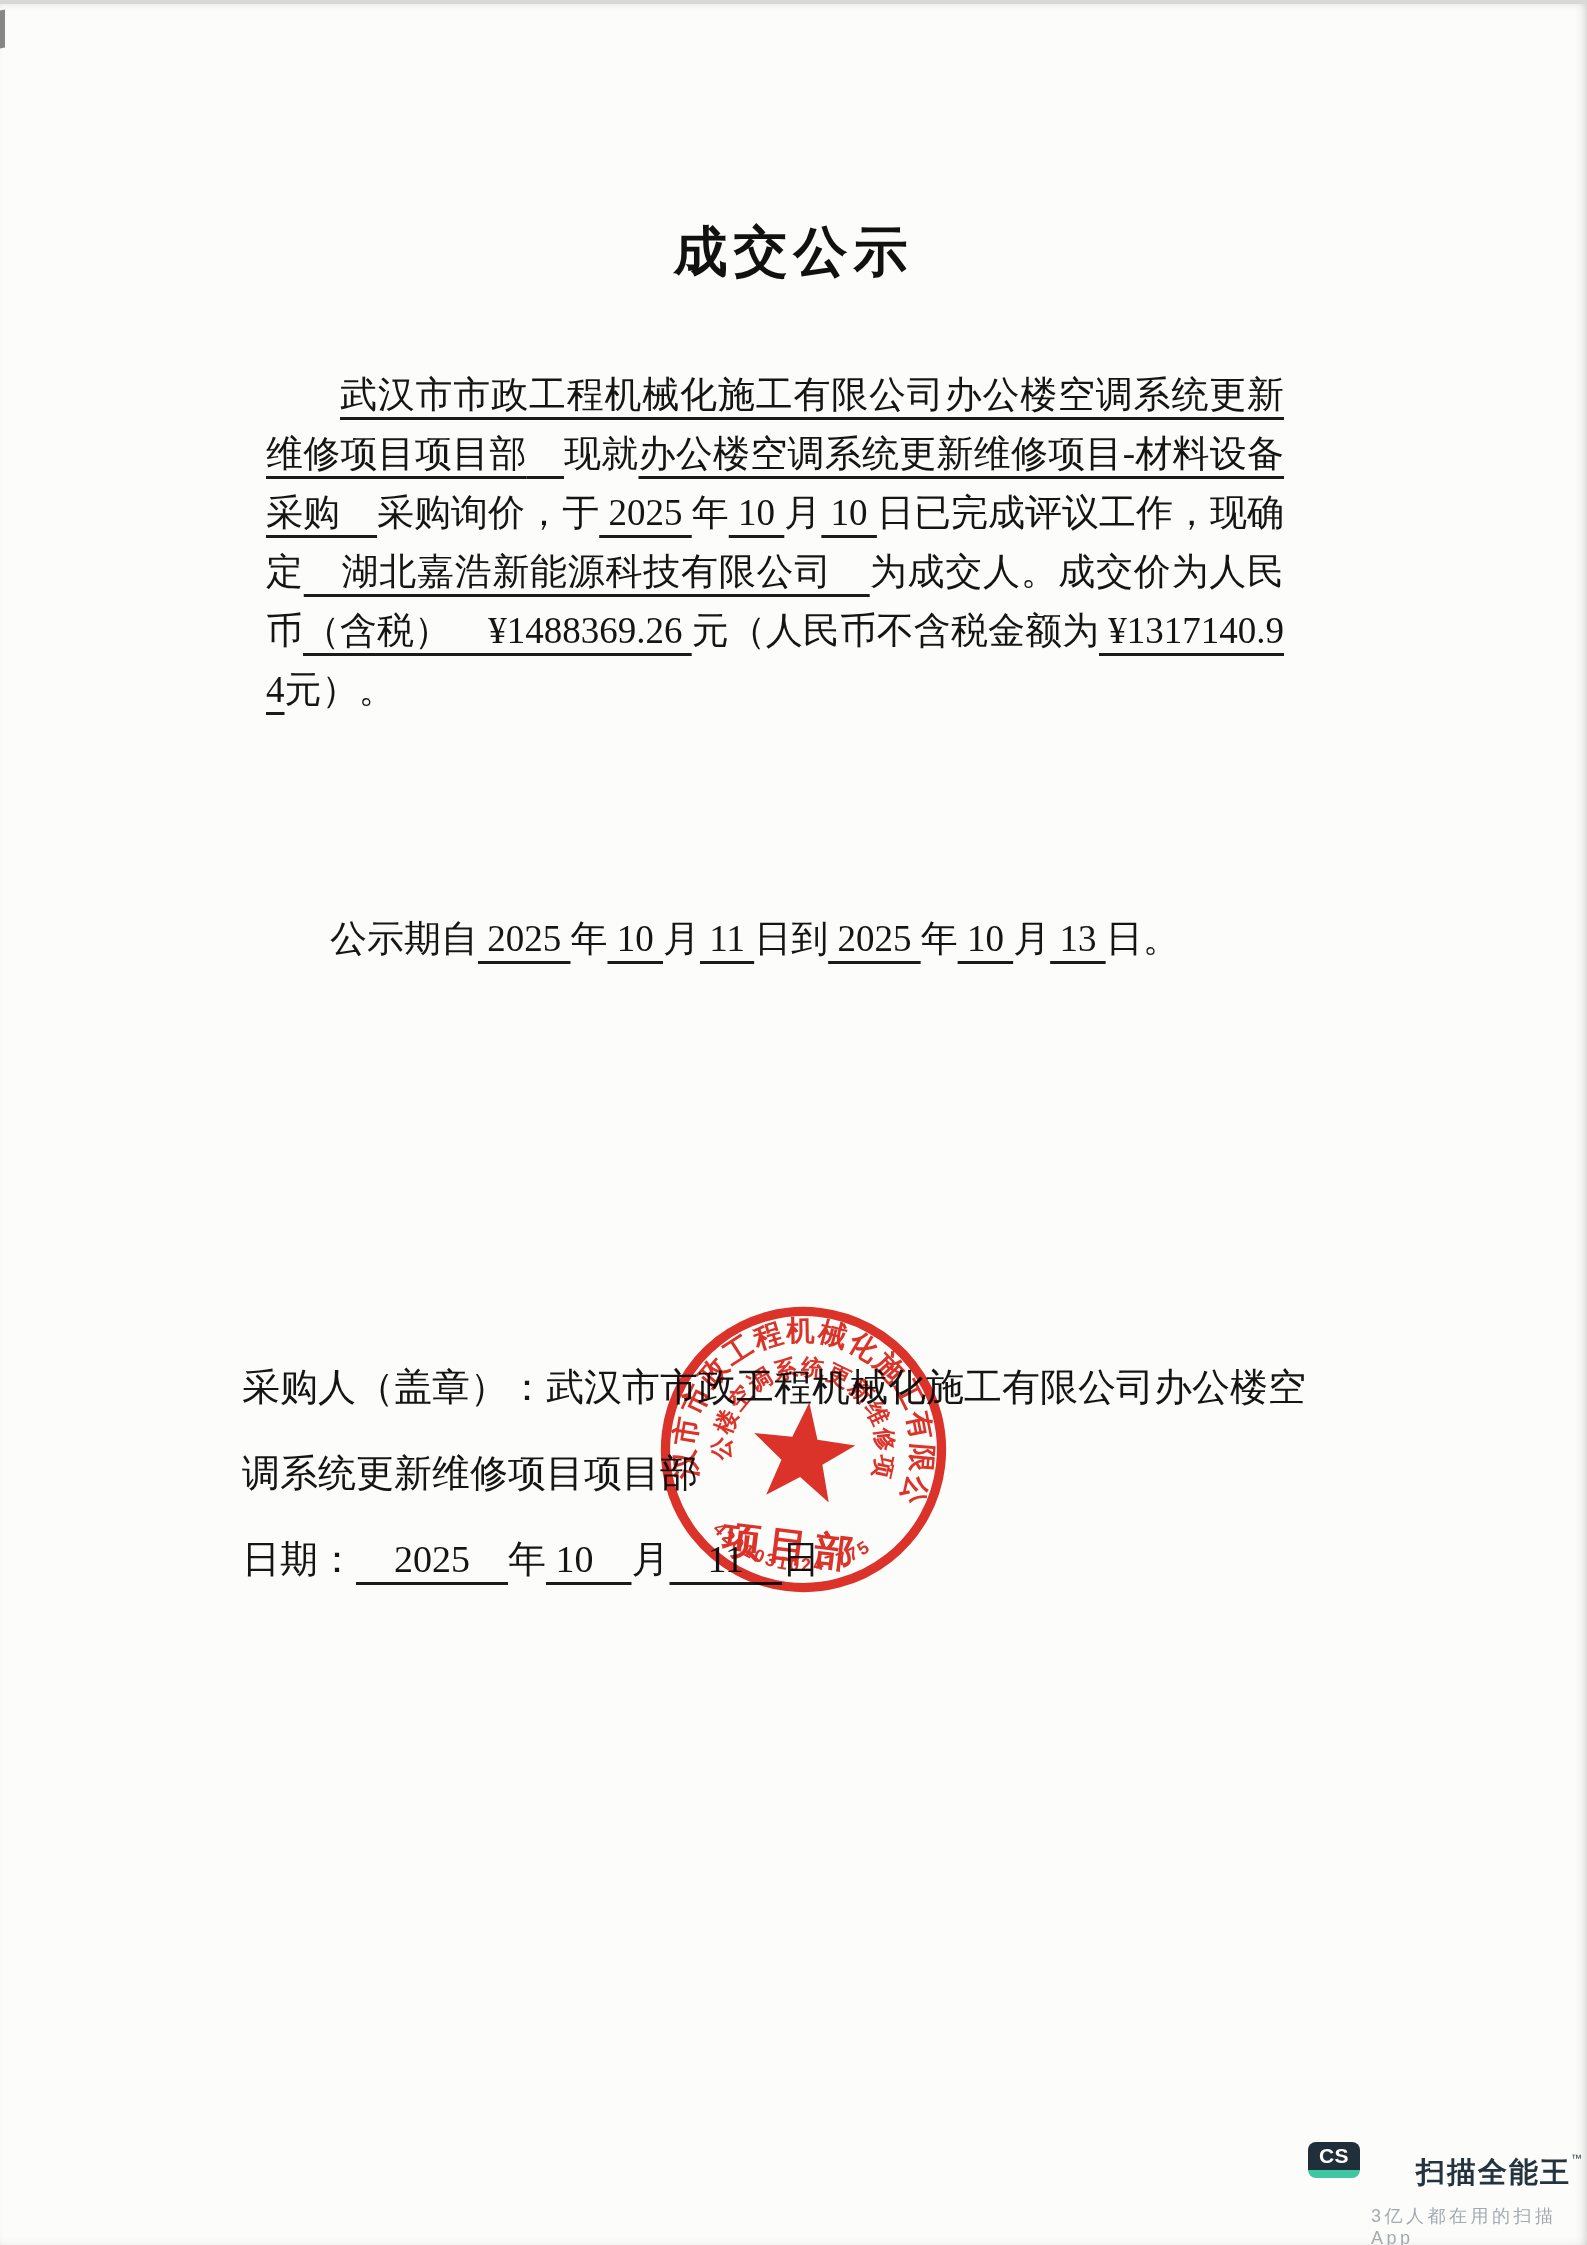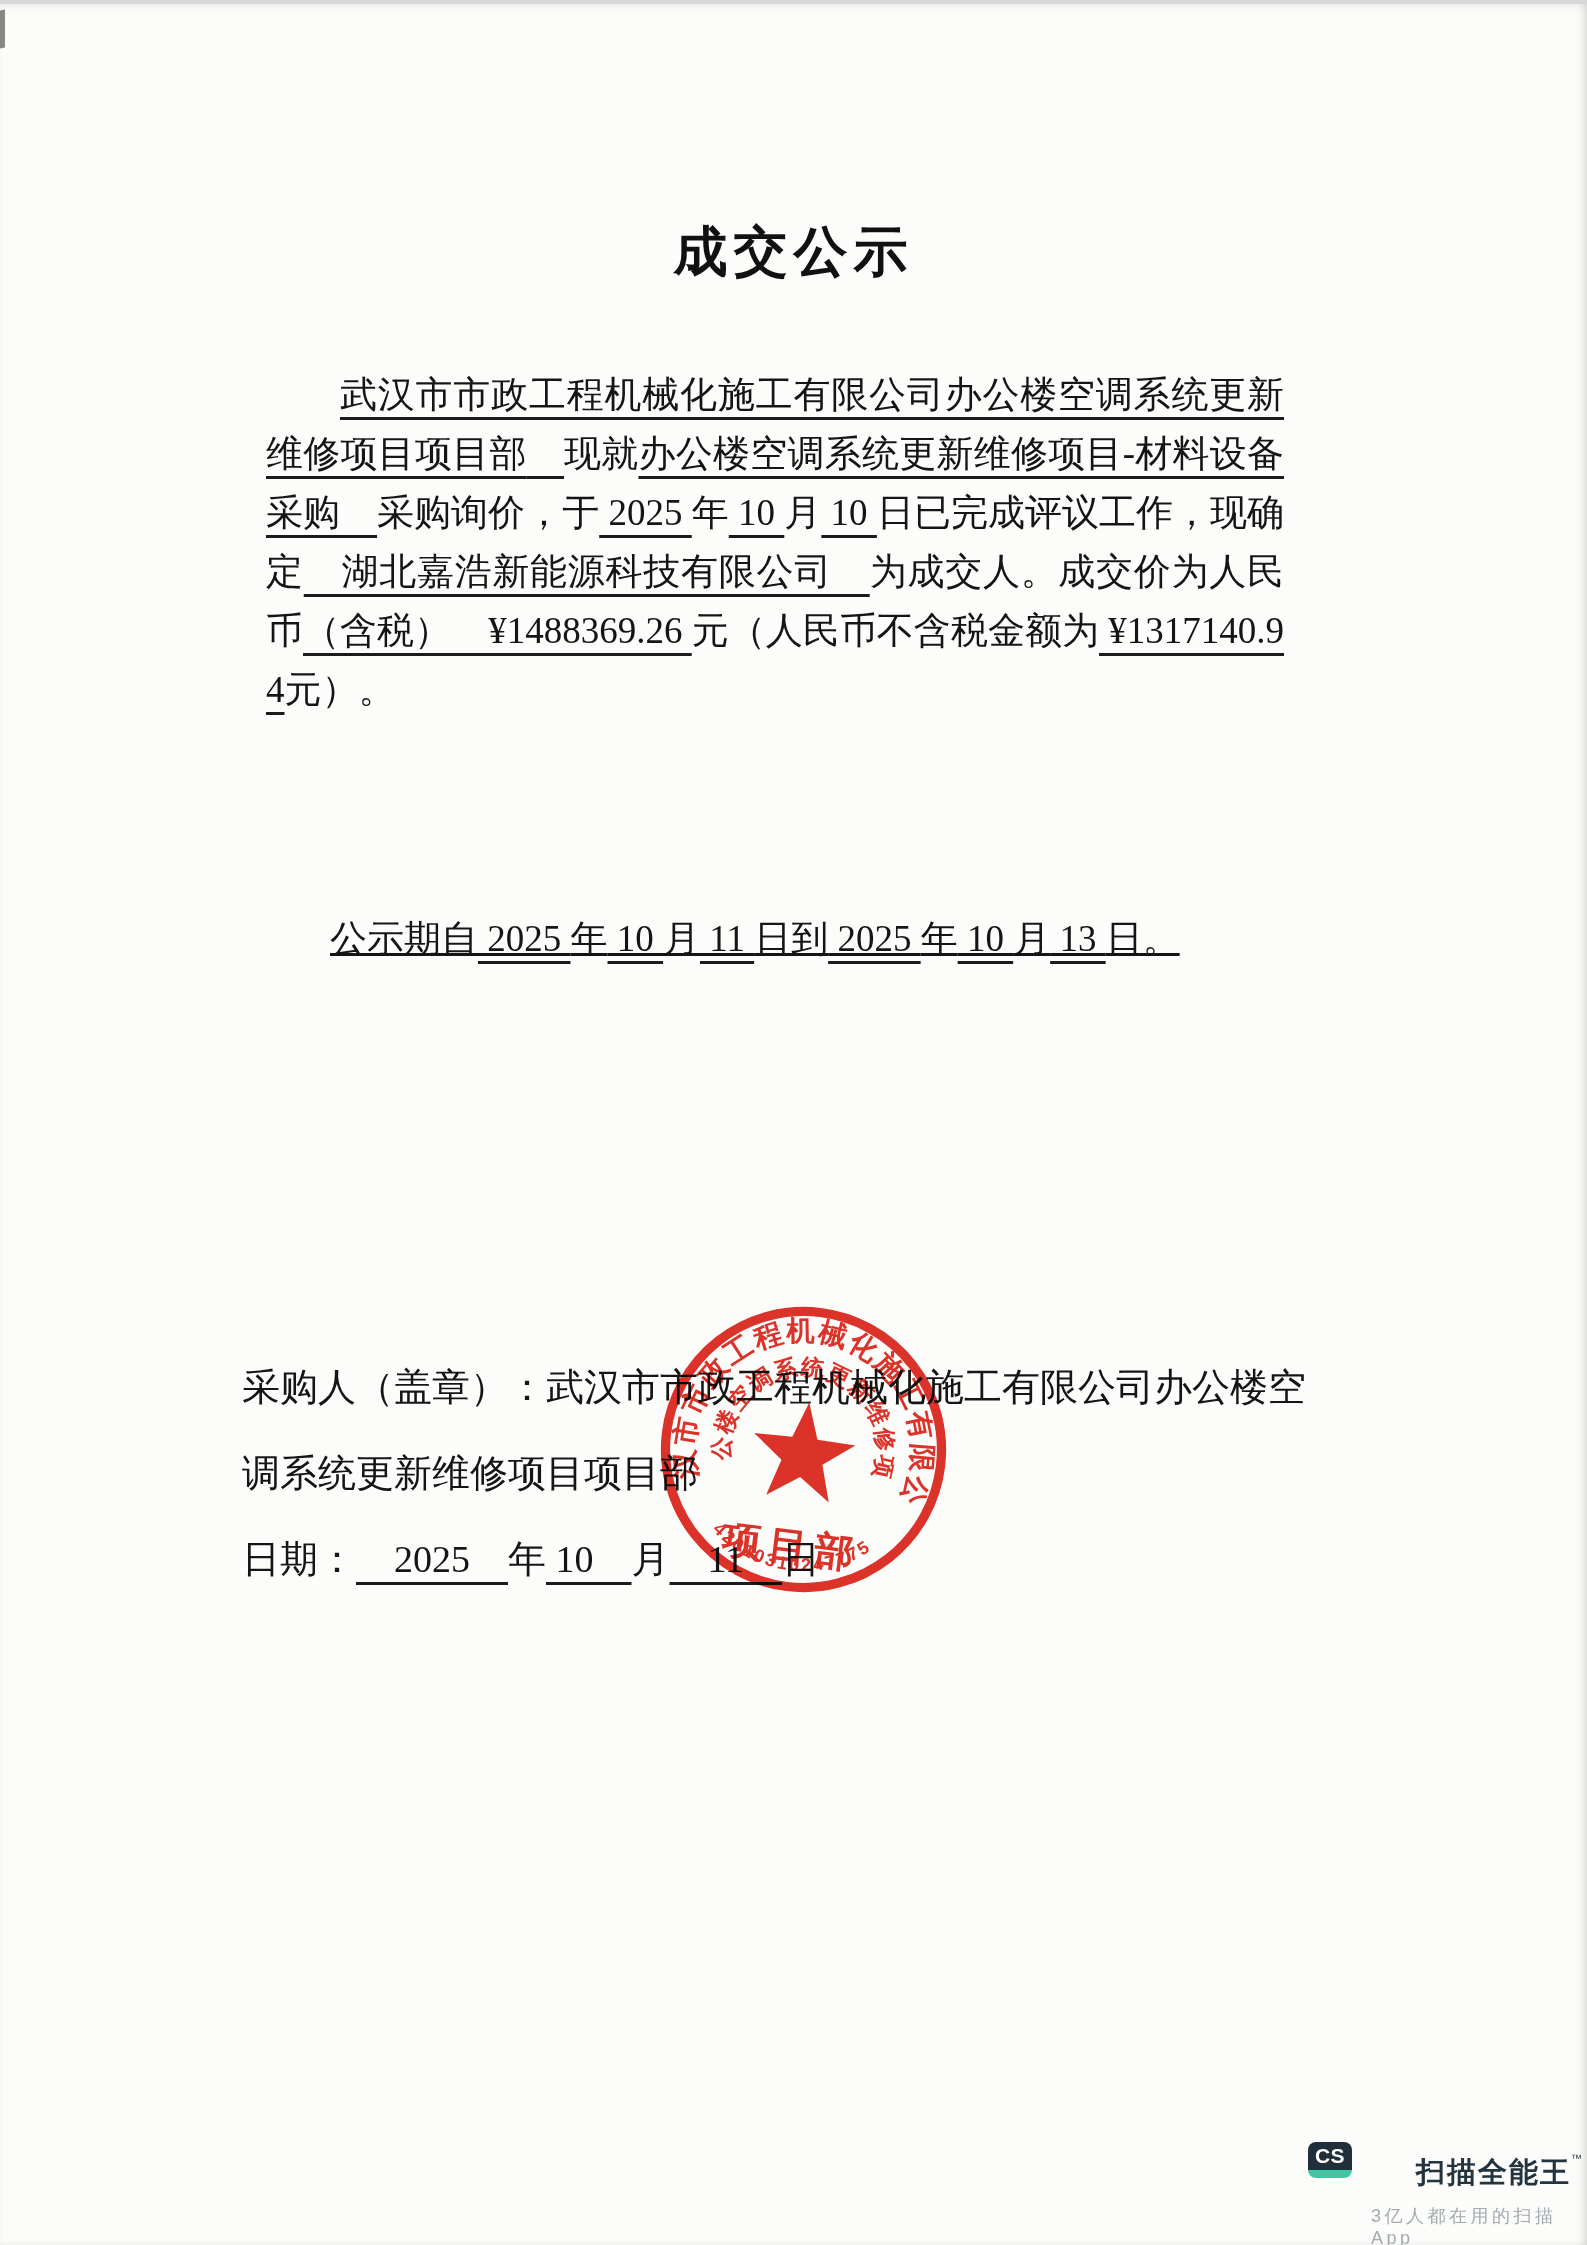--- a/index.html
+++ b/index.html
@@ -25,40 +25,40 @@
     position:absolute;left:0;top:176px;width:100%;
     text-align:center;font-size:54px;font-weight:700;
     letter-spacing:6px;color:#111;
   }
   .para{
     position:absolute;left:266px;width:1018px;
     font-size:37px;line-height:59px;
     text-align:justify;word-break:break-all;color:#151515;
   }
   .para-body{top:324px;text-indent:74px;}
-  .para-notice{top:868px;text-indent:64px;text-decoration:underline;}
+  .para-notice{top:868px;text-indent:64px;}
   .sig-block{
     position:absolute;left:242px;top:1340px;width:1074px;
     font-size:38px;line-height:86px;color:#151515;word-break:break-all;
   }
   .sig-block p{margin:0;}
   .u{
     text-decoration-line:underline;
     text-decoration-thickness:2.5px;
     text-underline-offset:10px;
     text-decoration-color:#1b1b1b;
   }
   .stamp{
     position:absolute;left:649px;top:1291px;width:309px;height:309px;
     mix-blend-mode:multiply;opacity:.93;
     transform:rotate(7deg);
   }
   .stamp text{fill:var(--stamp-color);}
   .wm-logo{
-    position:absolute;left:1308px;top:2138px;width:44px;height:36px;
+    position:absolute;left:1308px;top:2138px;width:52px;height:36px;
     border-radius:8px;
     background:linear-gradient(var(--wm-logo) 0 79%, var(--wm-accent) 79% 100%);
     display:flex;align-items:flex-start;justify-content:center;
     font-family:"Liberation Sans","DejaVu Sans",sans-serif;
   }
   .wm-logo span{color:#fff;font-weight:700;font-size:21px;line-height:27px;letter-spacing:.5px;}
   .wm-name{
     position:absolute;left:1416px;top:2148px;
     font-family:"Liberation Sans","DejaVu Sans",sans-serif;
     font-size:29px;font-weight:600;color:var(--wm-text);letter-spacing:2px;

